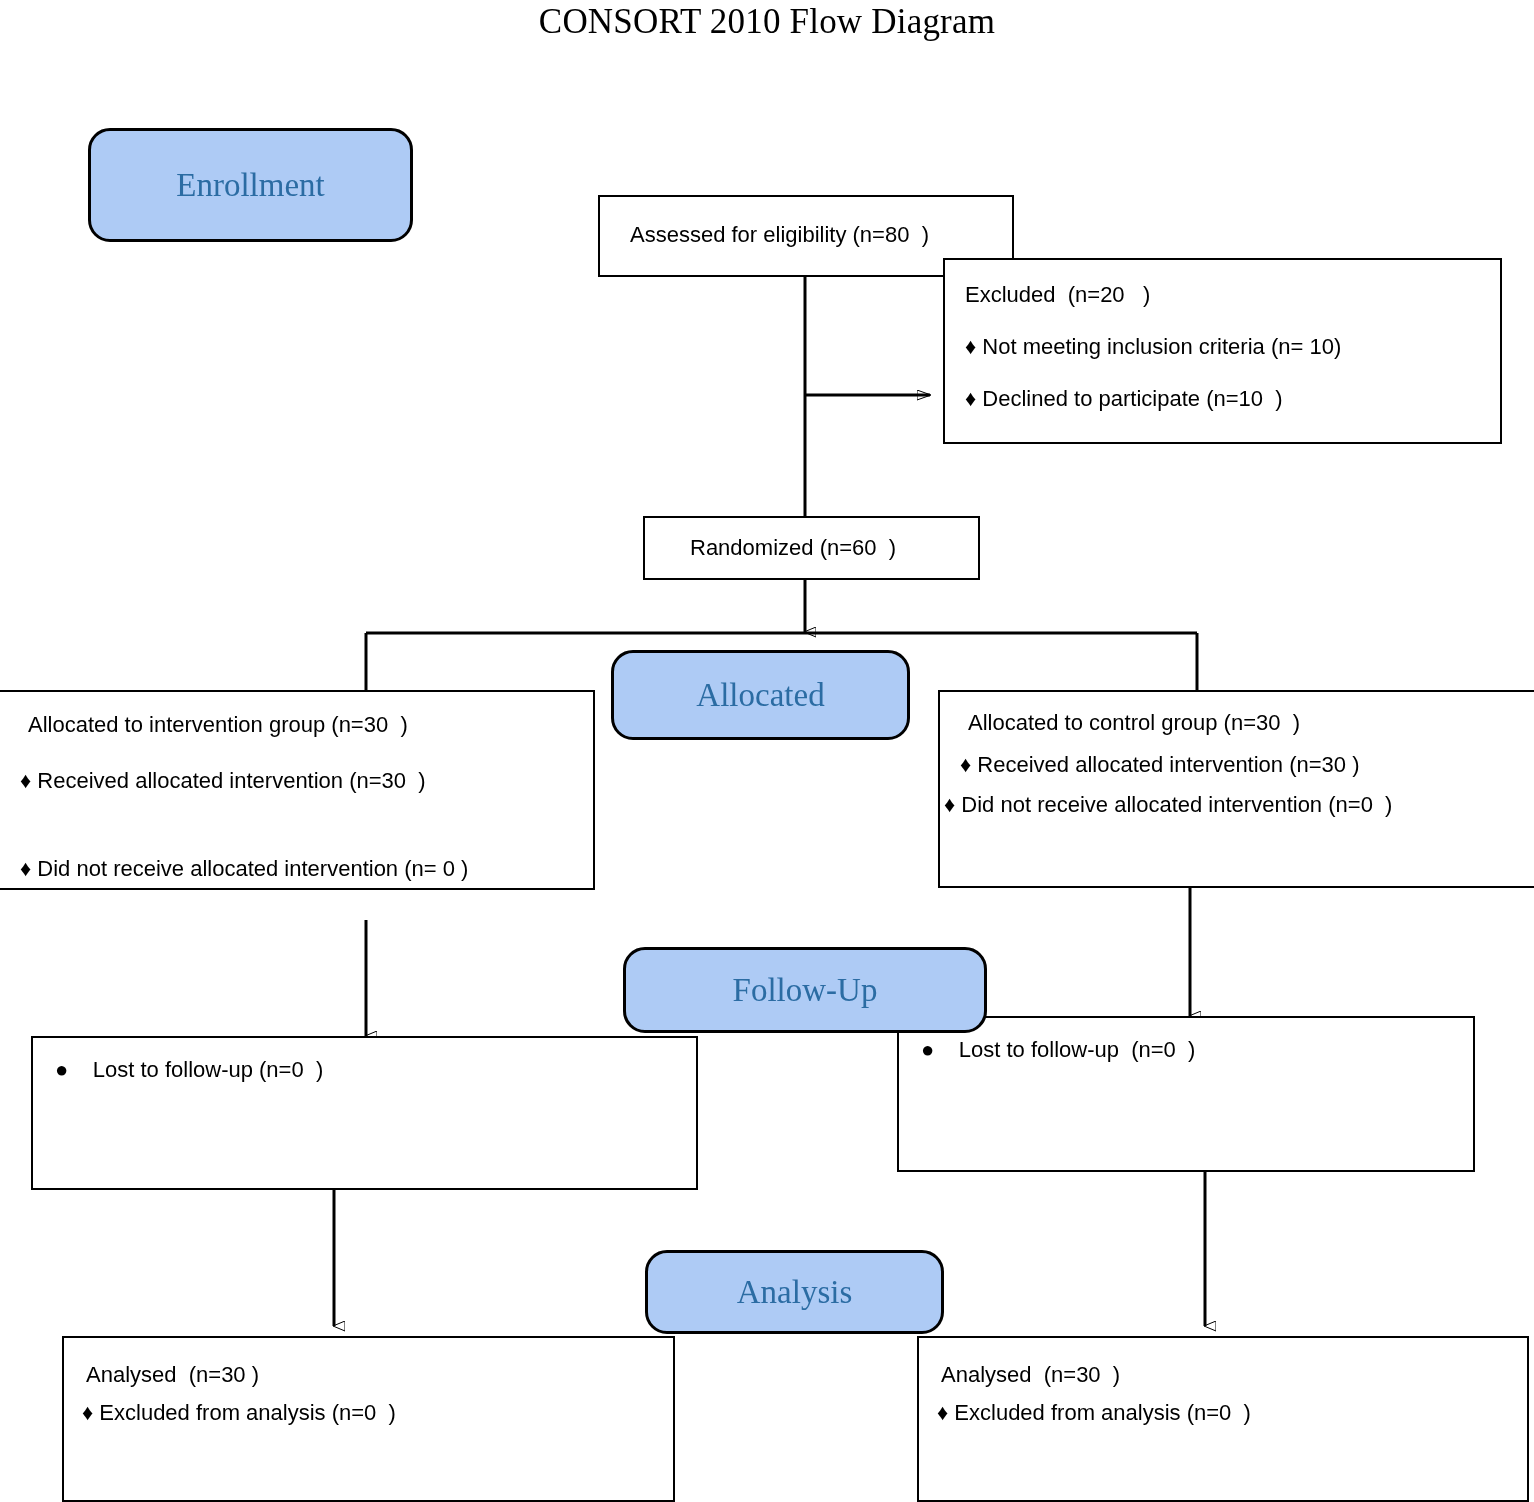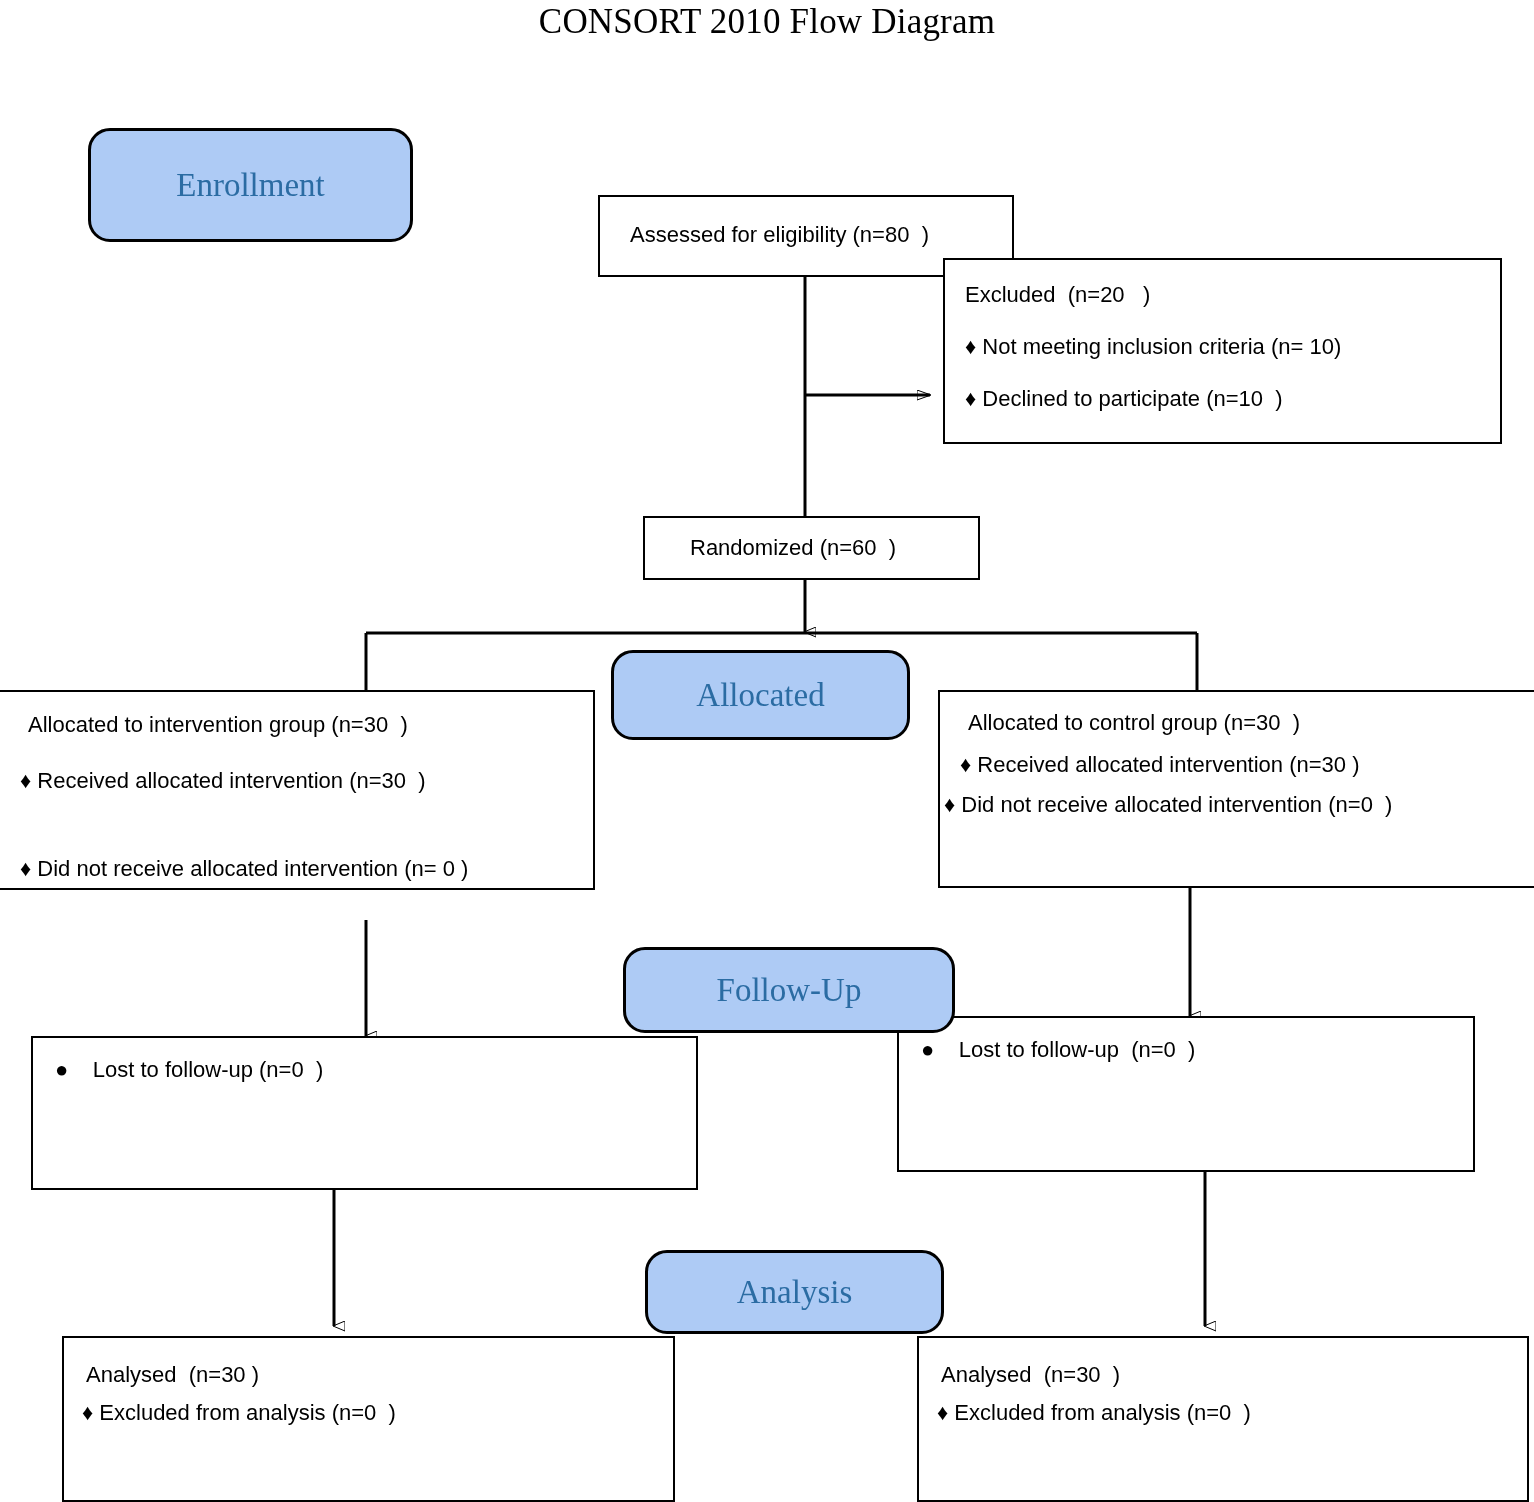--- a/index.html
+++ b/index.html
@@ -169,21 +169,21 @@
   </div>
 
   <div class="stage-pill" style="left:88px; top:128px; width:325px; height:114px;">
     <span>Enrollment</span>
   </div>
 
   <div class="stage-pill" style="left:611px; top:650px; width:299px; height:90px;">
     <span>Allocated</span>
   </div>
 
-  <div class="stage-pill" style="left:623px; top:947px; width:332px; height:86px;">
+  <div class="stage-pill" style="left:623px; top:947px; width:364px; height:86px;">
     <span>Follow-Up</span>
   </div>
 
   <div class="stage-pill" style="left:645px; top:1250px; width:299px; height:84px;">
     <span>Analysis</span>
   </div>
 
 </div>
 
 </body></html>

